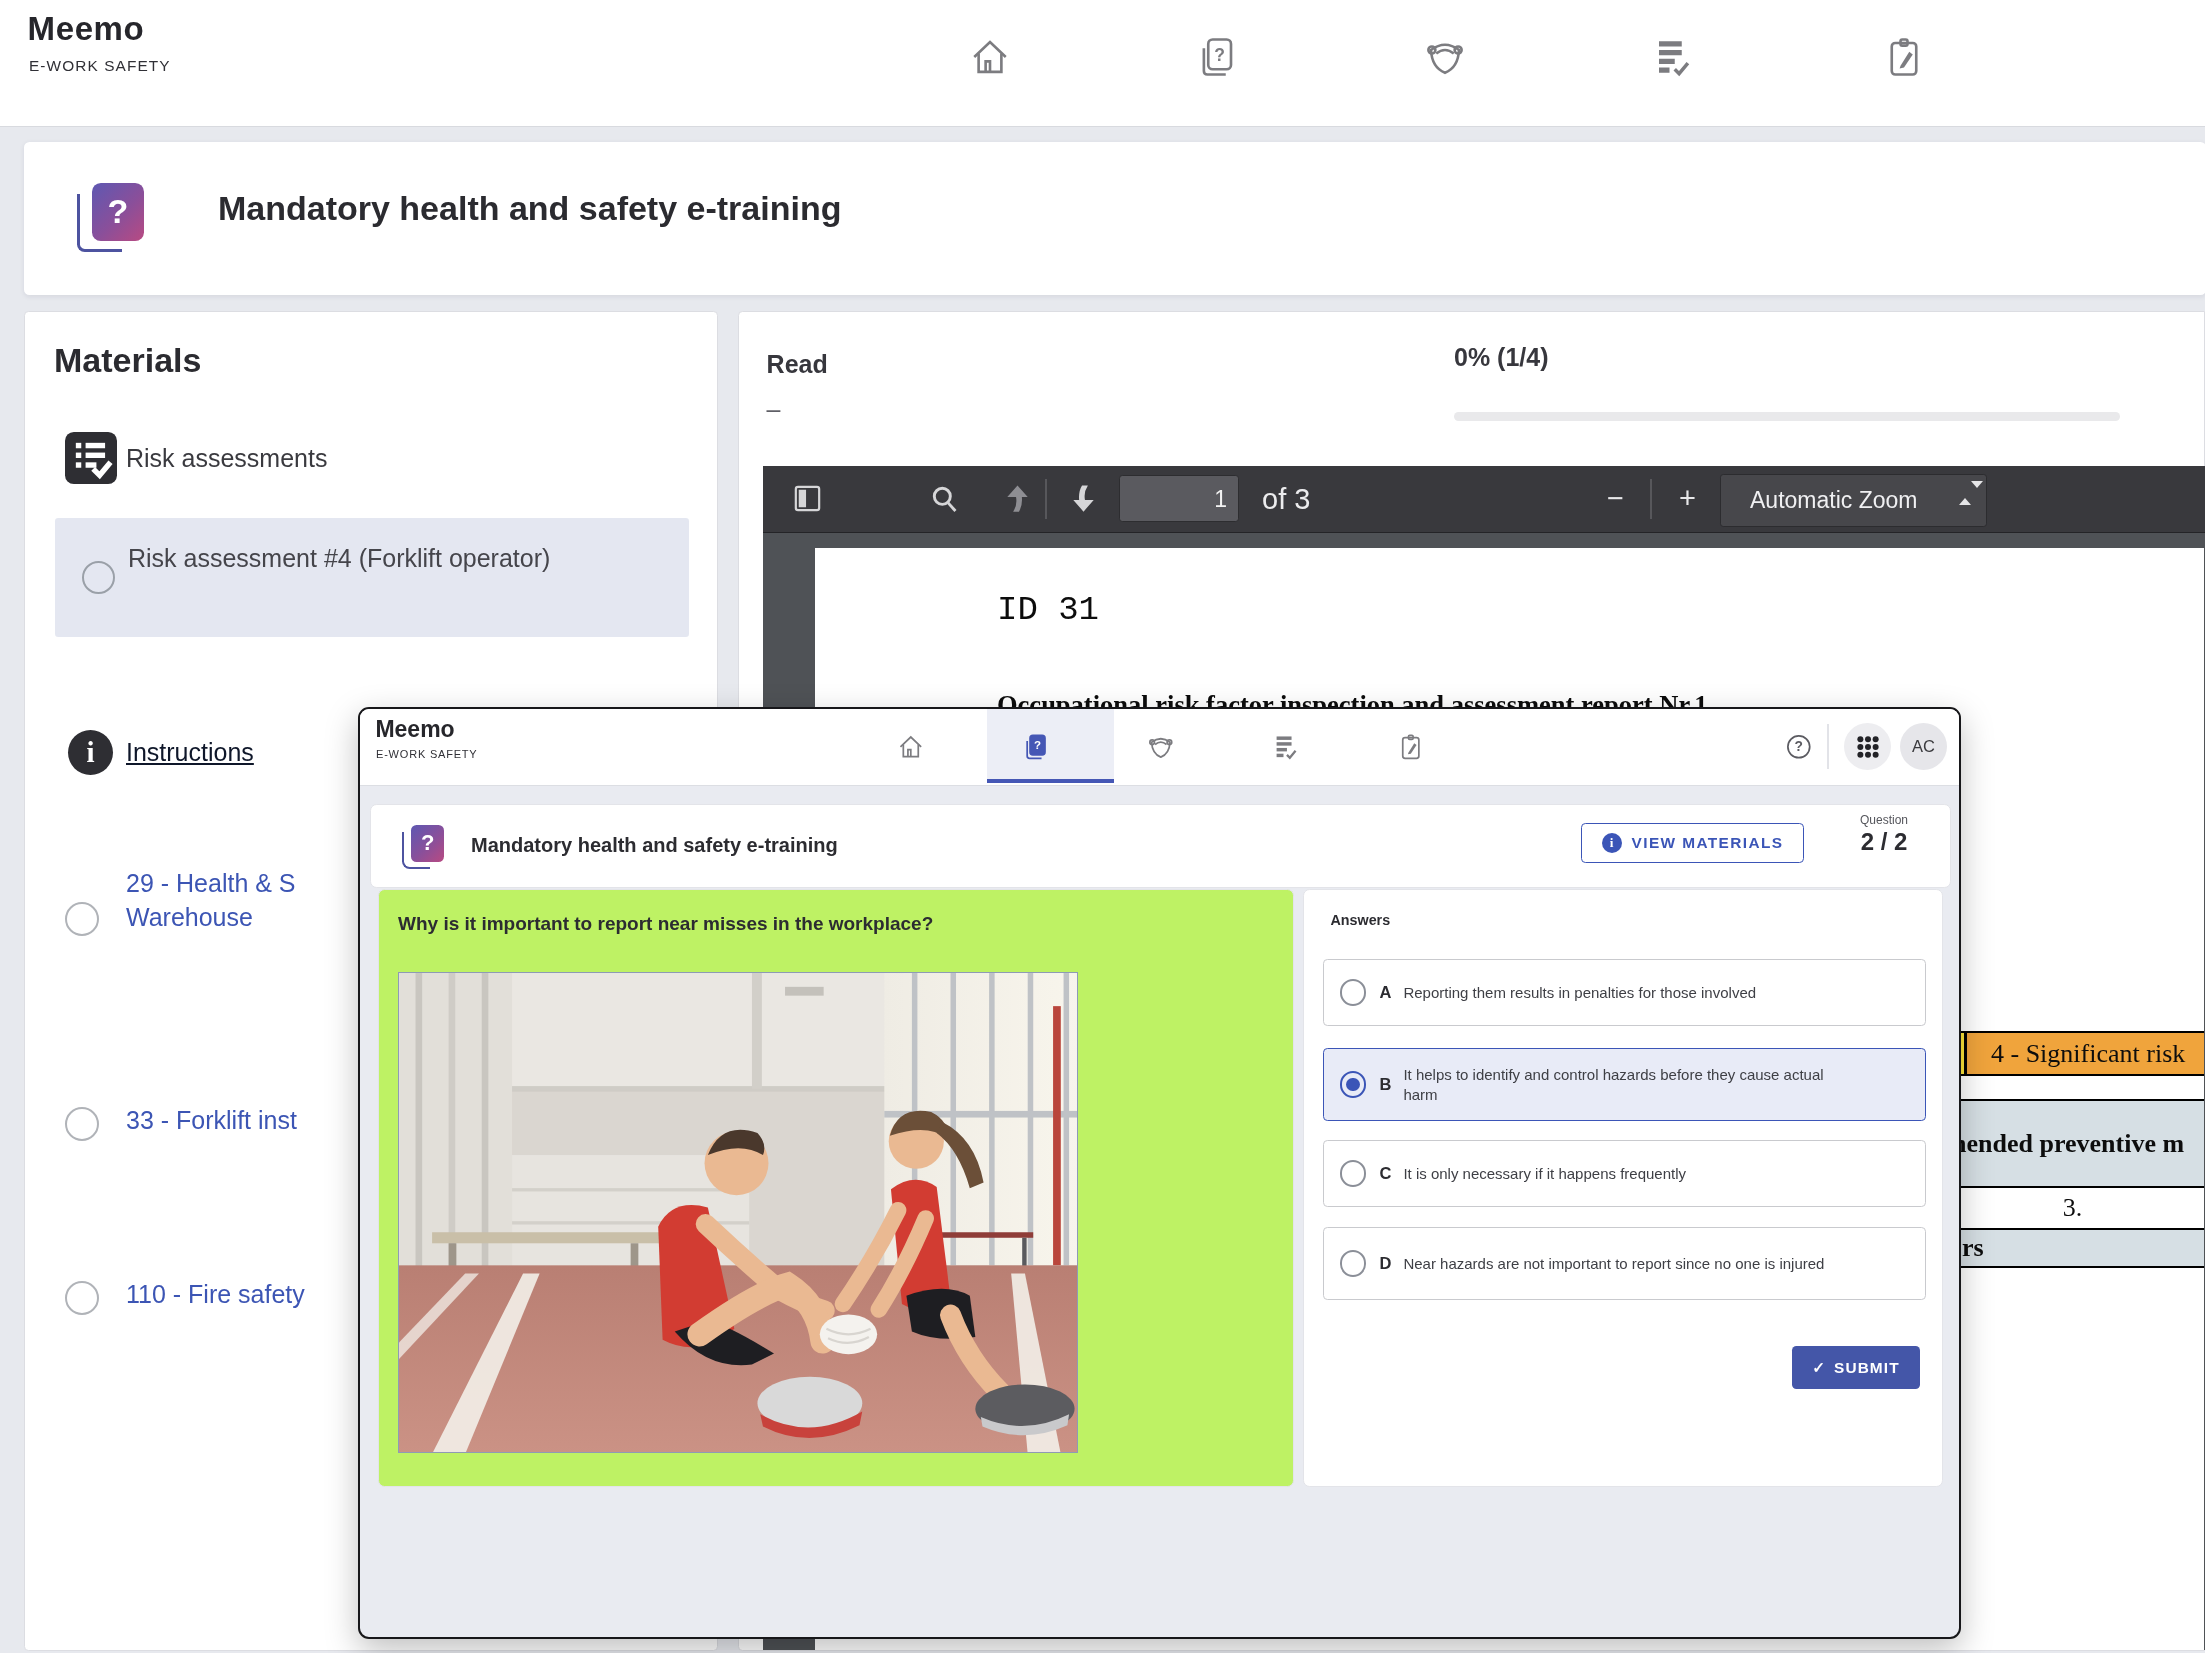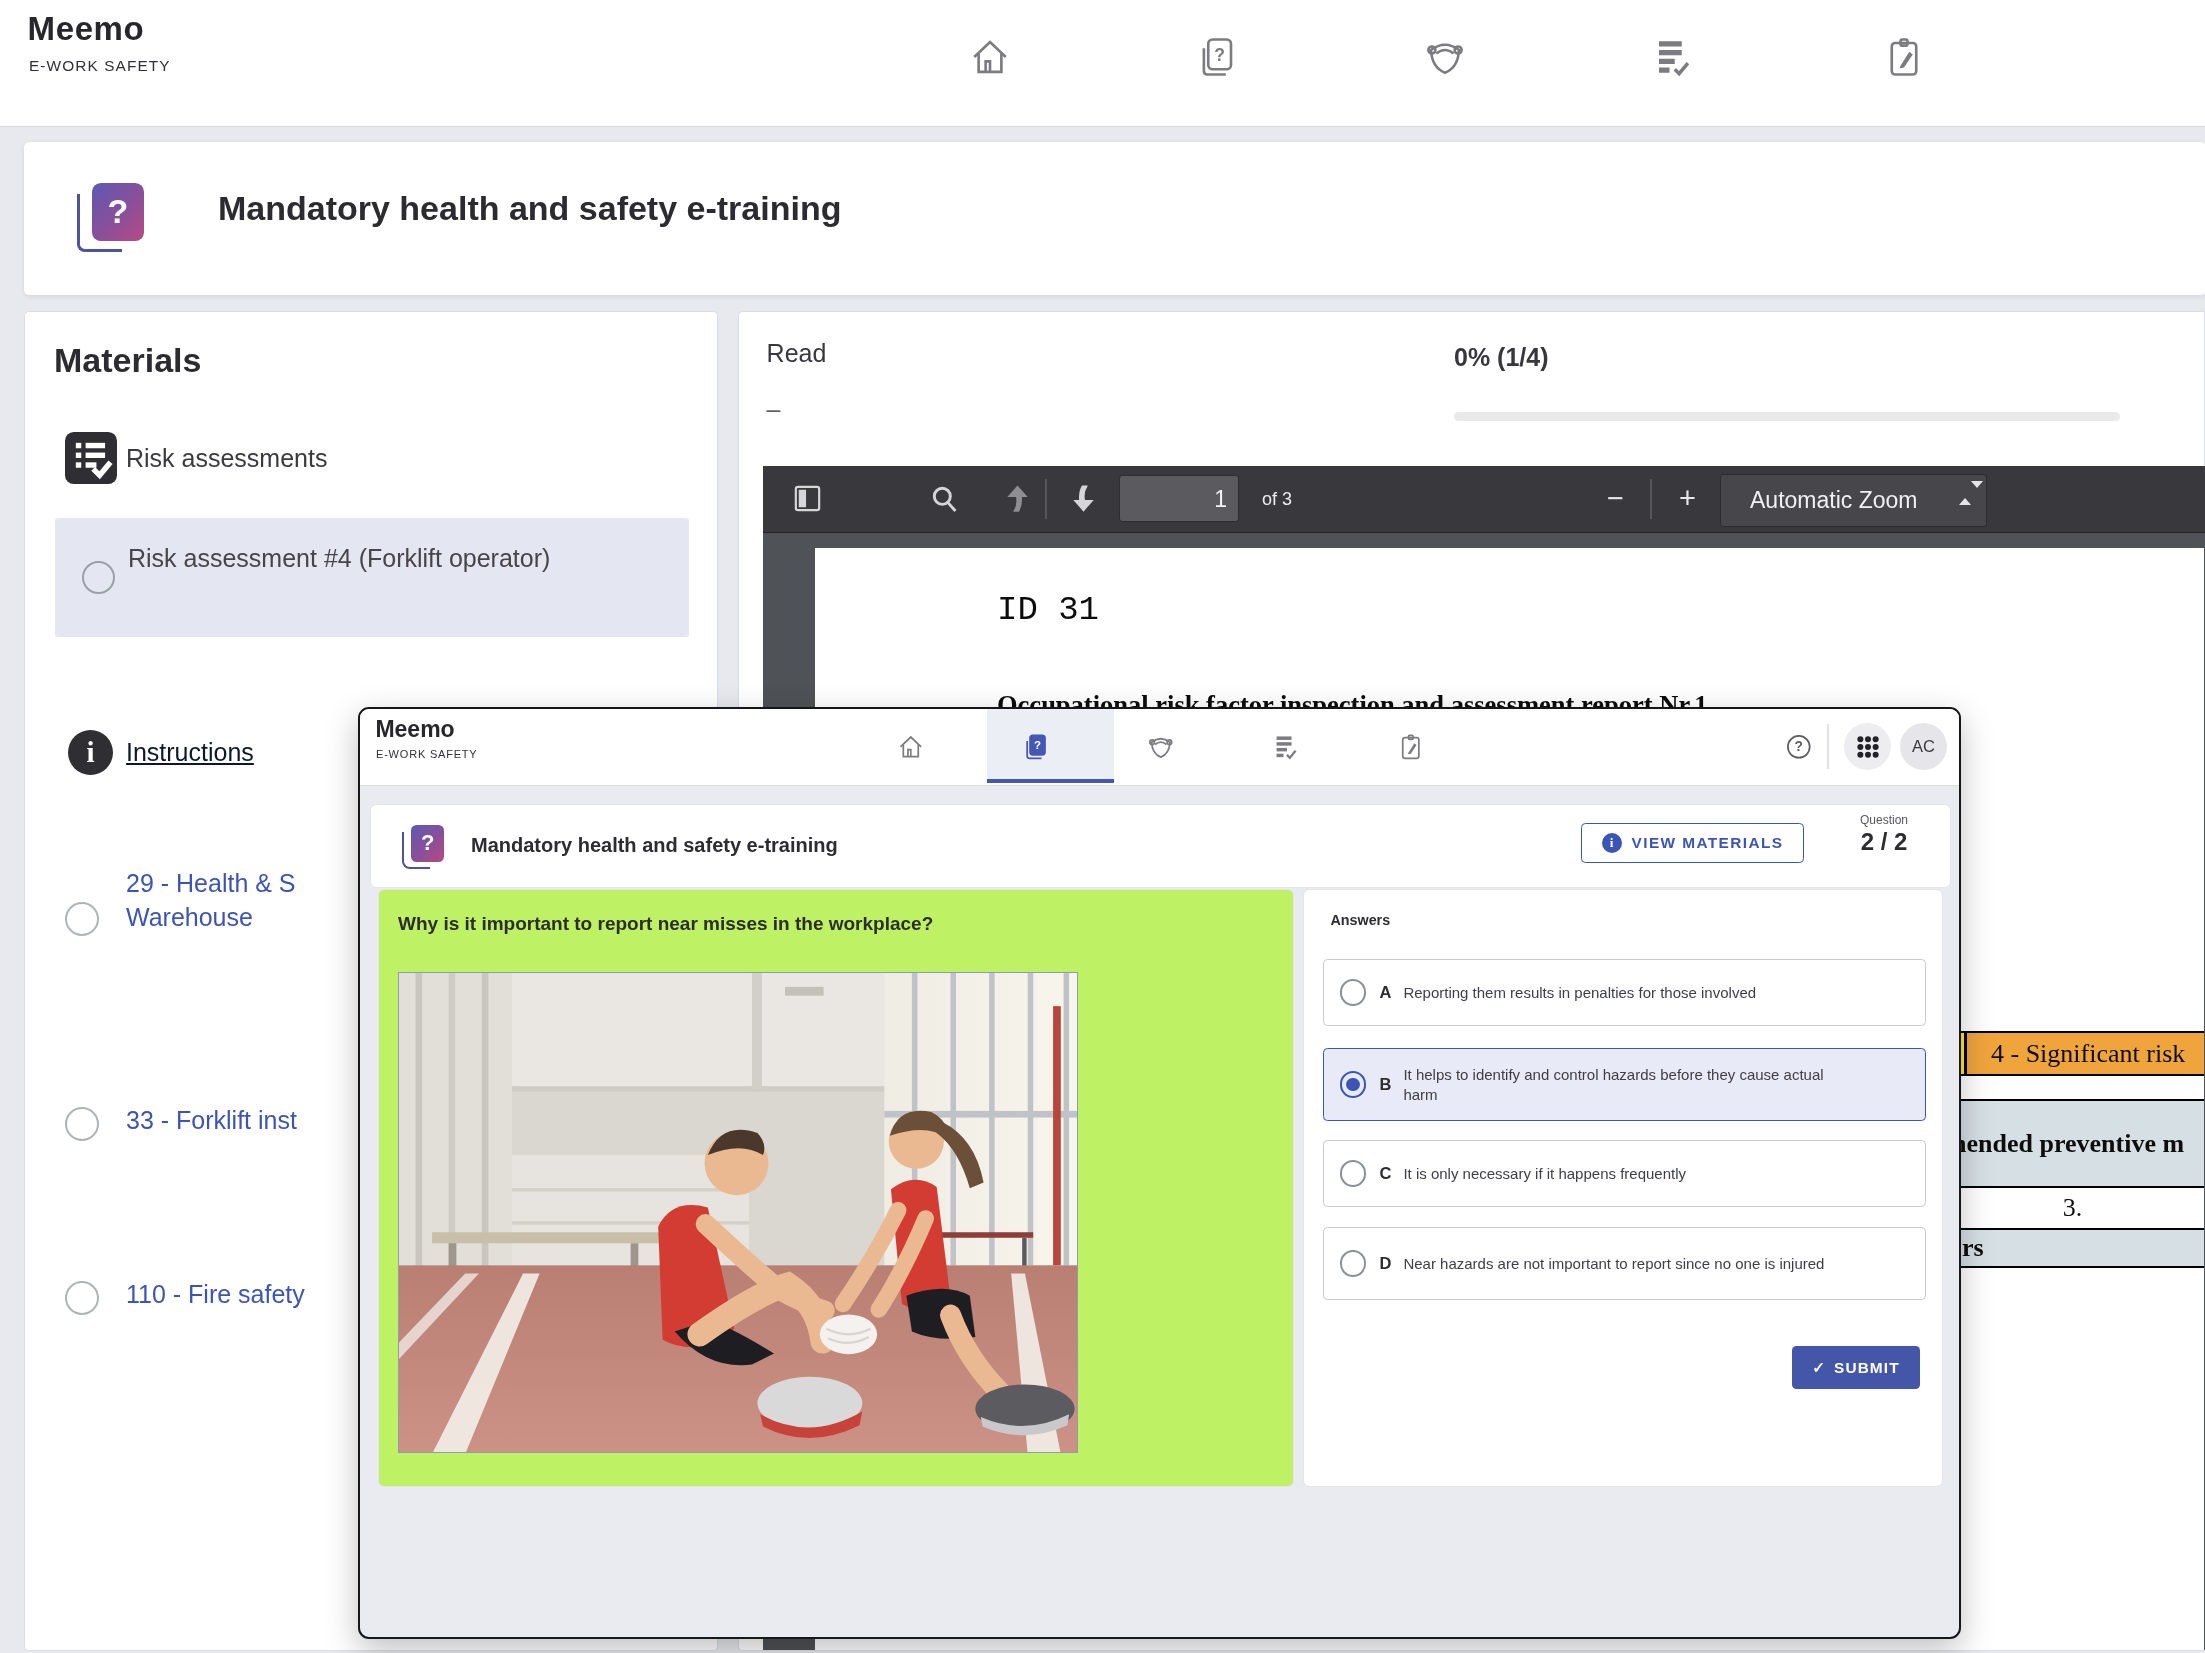--- a/index.html
+++ b/index.html
@@ -32,33 +32,33 @@
   .sel-item .radio{position:absolute;left:26.5px;top:43px;width:33px;height:33px;border:2.8px solid #9aa0a8;}
   .sel-item .txt{position:absolute;left:73px;top:23px;max-width:458px;font-size:25px;line-height:34px;color:#45454b;}
   .instr-ic{position:absolute;left:43px;top:418px;width:45px;height:45px;background:#2e2e33;border-radius:50%;color:#fff;display:flex;align-items:center;justify-content:center;font-size:29px;font-weight:700;font-family:"Liberation Serif",serif;}
   .instr-label{position:absolute;left:101px;top:426px;font-size:25px;color:#0f172a;text-decoration:underline;}
   .mat-item{position:absolute;left:30px;cursor:pointer;}
   .mat-item .radio{position:absolute;left:10px;width:34px;height:34px;border:2.8px solid #b0b3b8;}
   .mat-item .lines{position:absolute;left:71px;top:0;font-size:25px;line-height:34px;color:#3c55b4;white-space:nowrap;}
 
   
   .read-panel{position:absolute;left:738px;top:311px;width:1467px;height:1340px;background:#fff;border:1.1px solid #dcdde2;border-radius:4.4px 0 0 4.4px;box-sizing:border-box;}
-  .read-label{position:absolute;left:27.6px;top:27px;font-size:25px;font-weight:400;color:#37373d;}
+  .read-label{position:absolute;left:27.6px;top:38px;font-size:25px;font-weight:700;color:#37373d;}
   .read-progress{position:absolute;left:715px;top:31px;font-size:25px;font-weight:600;color:#37373d;}
   .read-dash{position:absolute;left:27.6px;top:83px;font-size:25px;color:#5f5f66;}
   .prog-track{position:absolute;left:715px;top:100px;width:666px;height:8.8px;background:#e9e9eb;border-radius:4.4px;}
 
   
   .pdf{position:absolute;left:24px;top:154px;width:1442px;height:1184px;background:#4f5256;overflow:hidden;}
   .pdf-toolbar{position:absolute;left:0;top:0;width:100%;height:66px;background:#39393d;border-bottom:1.1px solid #242427;}
   .pt-btn{position:absolute;top:15.4px;width:35px;height:35px;color:#d6d6d8;cursor:pointer;display:flex;align-items:center;justify-content:center;}
   .pt-btn svg{width:100%;height:100%;}
   .pt-divider{position:absolute;top:13.2px;width:1.7px;height:40px;background:#57575b;}
   .page-input{position:absolute;left:356px;top:8.8px;width:120px;height:47px;background:#5a5a5f;border:1.1px solid #2d2d30;border-radius:3.3px;color:#f2f2f2;font-size:23px;text-align:right;line-height:47px;padding-right:11px;box-sizing:border-box;}
-  .of-pages{position:absolute;left:499px;top:0;height:82px;line-height:66px;font-size:18px;color:#ececee;}
+  .of-pages{position:absolute;left:499px;top:0;height:82px;line-height:66px;font-size:29px;color:#ececee;}
   .pm{font-size:29px;color:#e8e8ea;line-height:35px;text-align:center;}
   .zoom-select{position:absolute;left:957px;top:7.7px;width:265px;height:51px;background:#47474b;border:1.1px solid #2c2c2f;border-radius:3.3px;cursor:pointer;}
   .zoom-select .zl{position:absolute;left:29px;top:0;height:51px;line-height:51px;font-size:23px;color:#f0f0f2;}
   .zoom-select .car{position:absolute;right:16.5px;top:13.2px;width:11px;}
   .tri{width:0;height:0;border-left:6px solid transparent;border-right:6px solid transparent;}
   .tri.up{border-bottom:7.7px solid #e5e5e7;margin-bottom:4.4px;}
   .tri.dn{border-top:7.7px solid #e5e5e7;}
   .pdf-page{position:absolute;left:52px;top:82px;width:1389px;height:1103px;background:#fff;overflow:hidden;}
   .doc-id{position:absolute;left:182px;top:43px;font-family:Liberation Mono, monospace;font-size:34px;color:#0c0c0c;}
   .doc-heading{position:absolute;left:182px;top:142px;width:1048px;font-family:"Liberation Serif",serif;font-weight:700;font-size:26.5px;color:#0c0c0c;}

